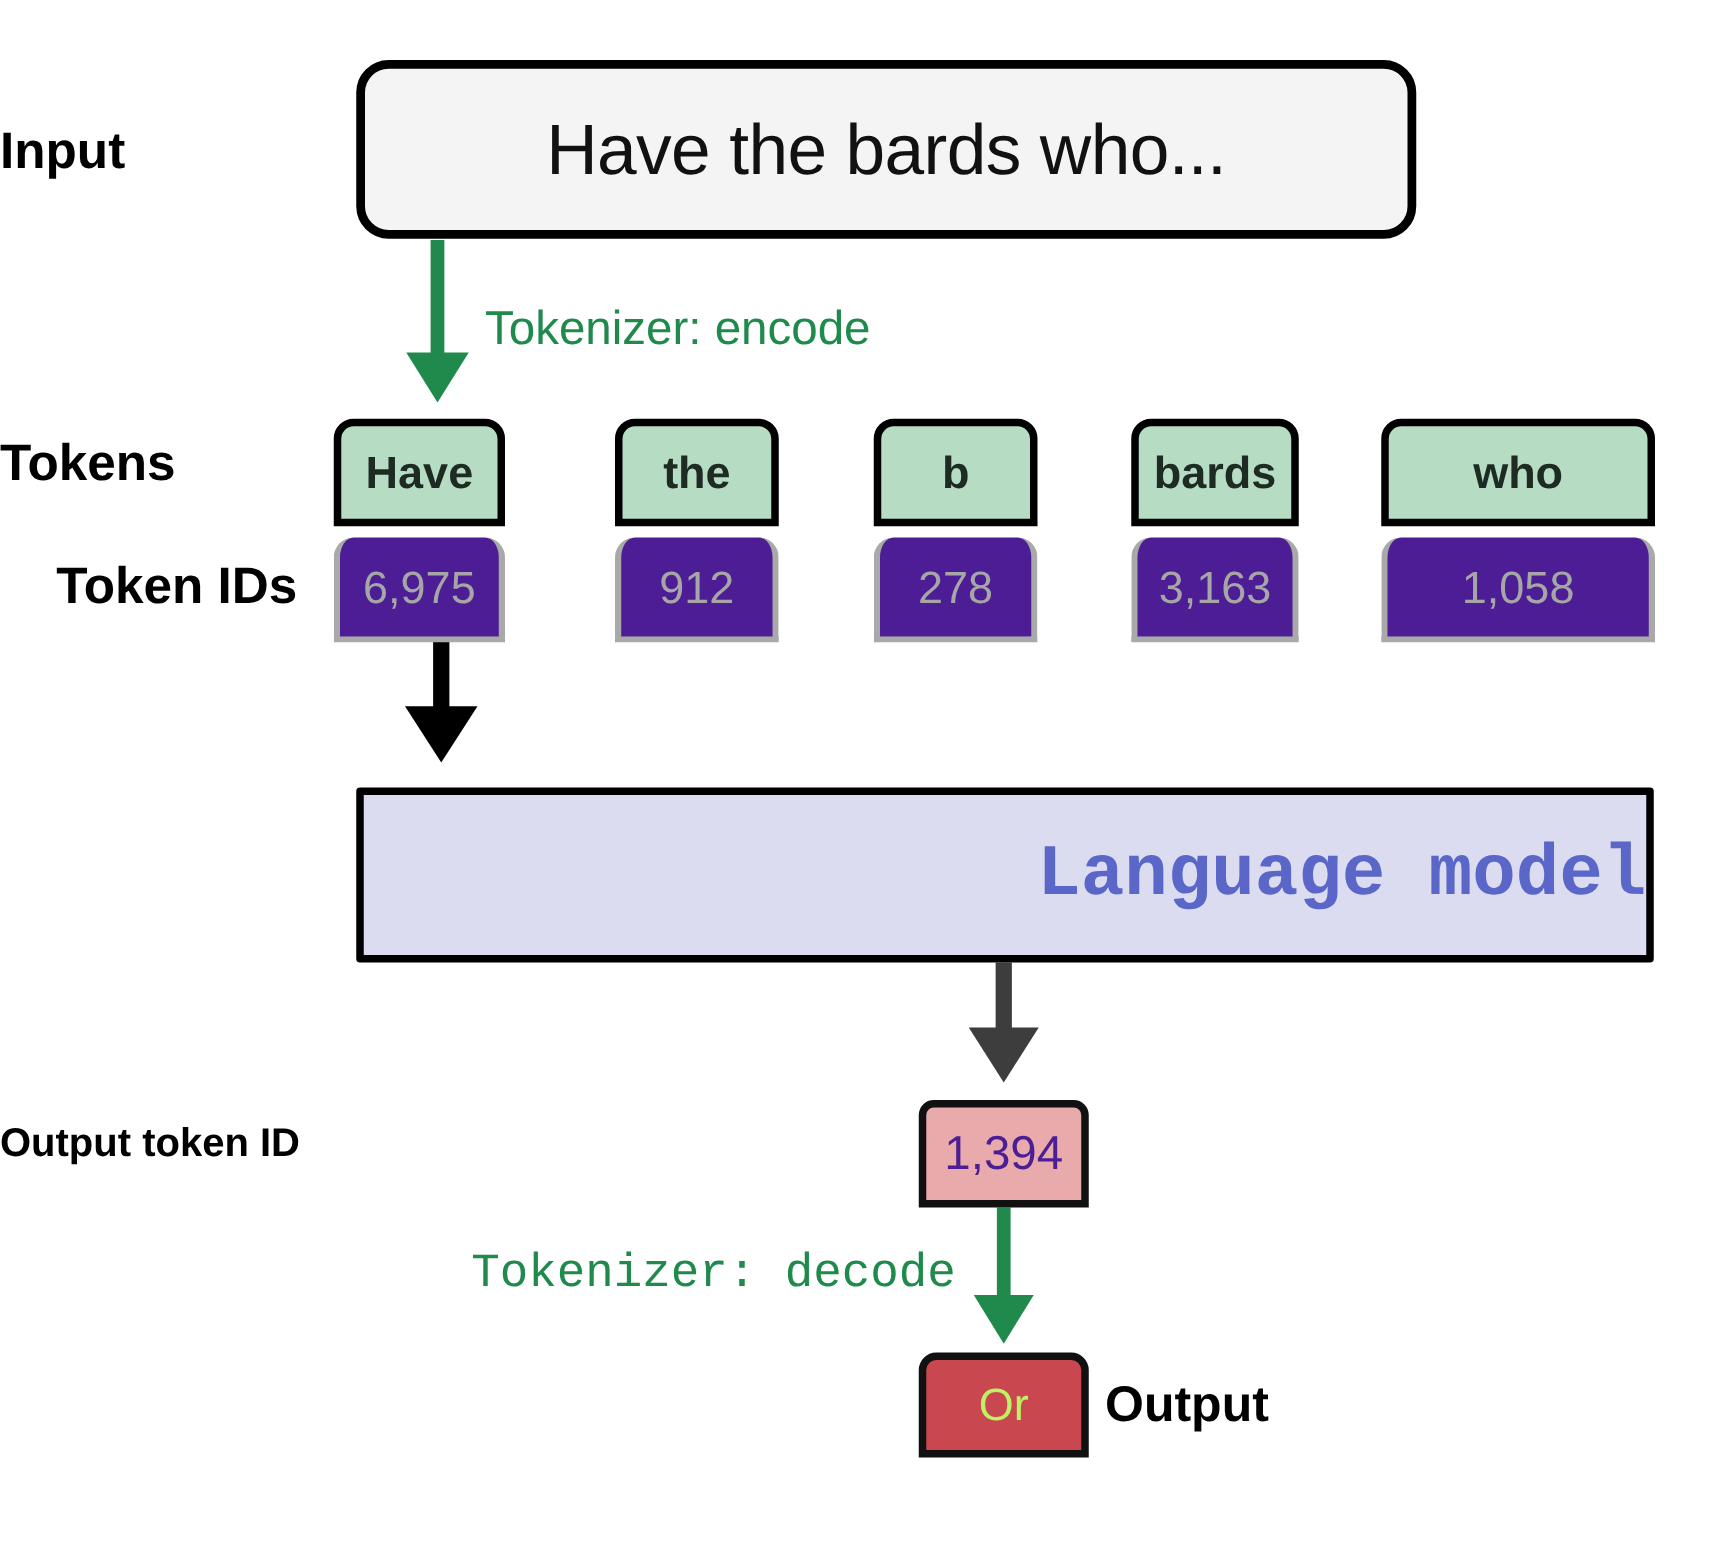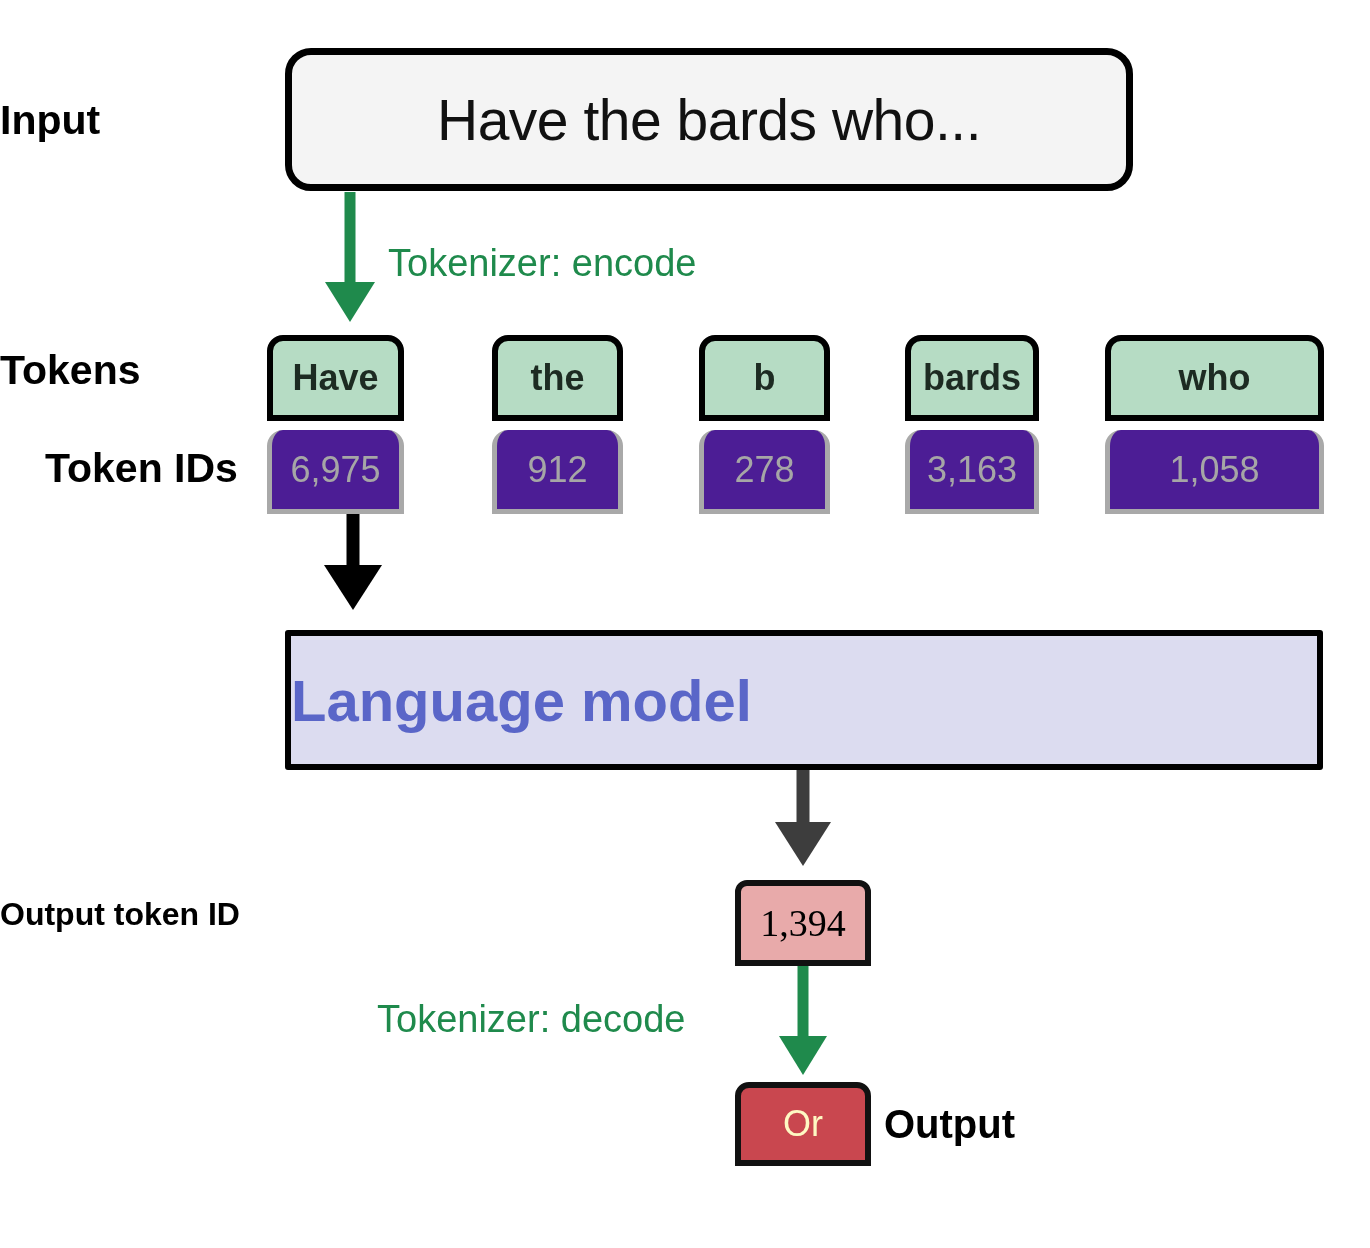--- a/index.html
+++ b/index.html
@@ -94,21 +94,22 @@
   #lm-box {
     left: 285px;
     top: 630px;
     width: 1038px;
     height: 140px;
     background: #dcdcf0;
     border: 6px solid #000000;
     border-radius: 3px;
     display: flex;
     align-items: center;
-    justify-content: flex-start;
+    justify-content: flex-end;
+    font-family: Liberation Mono, monospace;
   }
   #lm-text {
     font-size: 58px;
     font-weight: bold;
     color: #5a66c8;
     white-space: nowrap;
   }
 
   
   #out-id-label {
@@ -124,60 +125,59 @@
     height: 86px;
     background: #e8aaaa;
     border: 6px solid #111111;
     border-radius: 12px 12px 0 0;
     display: flex;
     align-items: center;
     justify-content: center;
   }
   #out-id-text {
     font-size: 38px;
-    color: #000000;
-    white-space: nowrap;
-    font-family: Liberation Serif, serif;
+    color: #4c1d95;
+    white-space: nowrap;
   }
 
   
   #or-box {
     left: 735px;
     top: 1082px;
     width: 136px;
     height: 84px;
     background: #c9474f;
     border: 6px solid #111111;
     border-radius: 14px 14px 0 0;
     display: flex;
     align-items: center;
     justify-content: center;
   }
   #or-text {
     font-size: 36px;
-    color: #fef9c3;
+    color: #bef264;
     font-weight: normal;
     white-space: nowrap;
   }
   #output-label {
     left: 884px;
     top: 1104px;
     font-size: 40px;
     text-align: left;
     width: 300px;
   }
 
   
   .annot {
     color: #1f8a4c;
     font-size: 38px;
     white-space: nowrap;
   }
   #encode-label { left: 388px; top: 242px; }
-  #decode-label { left: 377px; top: 998px; }
+  #decode-label { left: 377px; top: 998px; font-family: Liberation Mono, monospace; }
 
   
   #arrows {
     position: absolute;
     left: 0; top: 0;
     width: 1370px; height: 1248px;
     pointer-events: none;
   }
 </style>
 </head>

